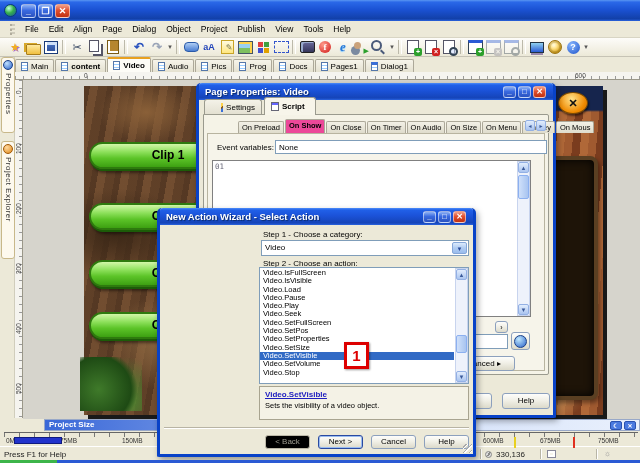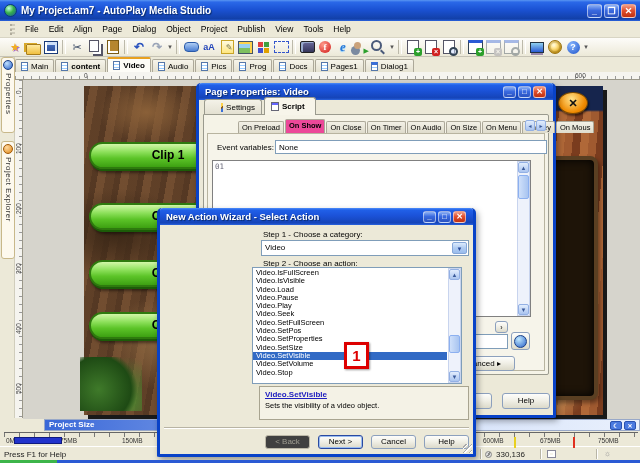--- a/index.html
+++ b/index.html
@@ -121,21 +121,21 @@
   #page .clipbtn: nth-of-type(1){}
   #clipbtns div:nth-of-type(1){top:56px;}#clipbtns div:nth-of-type(2){top:117px;}
   #clipbtns div:nth-of-type(3){top:174px;}#clipbtns div:nth-of-type(4){top:226px;}
   
   .xpdialog{position:absolute;border:3px solid #0842c8;border-top:none;border-radius:5px 5px 2px 2px;background:#ece9d8;box-shadow:2px 3px 6px rgba(0,0,0,.35);}
   .dtitle{height:17px;border-radius:3px 3px 0 0;display:flex;align-items:center;padding:0 3px 0 6px;
     background:linear-gradient(180deg,#4d8df8 0%,#2060e8 12%,#1b52d8 45%,#1544b8 88%,#2a64e0 100%);color:#fff;}
   .dtitle .dtext{font-weight:bold;font-size:9.5px;text-shadow:1px 1px 1px #092a6a;flex:1;white-space:nowrap;}
   .xpbtn{background:linear-gradient(#fdfdfb,#f1f0e7 45%,#dcdaca);border:1px solid #8ca0bd;border-radius:3px;font-size:8px;text-align:center;color:#000;}
   .xpbtn.default{border-color:#2a4aa0;box-shadow:inset 0 0 0 1px #9abcf0;}
-  .xpbtn.disabled{color:#9e9c90;border-color:#bcb8a8;background:#404040;}
+  .xpbtn.disabled{color:#9e9c90;border-color:#bcb8a8;background:#000000;}
   .sunken{background:#fff;border:1px solid #7f9db9;}
   
   .sbv{position:absolute;width:13px;background:#eef2fb;border:1px solid #c8d4ee;}
   .sbtn{position:absolute;left:0;width:11px;height:11px;background:linear-gradient(#e2edfd,#aac4ef);border:1px solid #93b0e4;border-radius:2px;color:#3a5a9a;font-size:6px;line-height:11px;text-align:center;}
   .sthumb{position:absolute;left:0;width:11px;background:linear-gradient(90deg,#cfe0fa,#a8c4f0);border:1px solid #8cb0f0;border-radius:2px;}
   
   #ppdialog{left:196px;top:83px;width:360px;height:335px;z-index:10;}
   .dtab{position:absolute;top:16px;height:16px;display:inline-flex;align-items:center;padding:0 6px;border:1px solid #9a9a8e;border-bottom:none;border-radius:3px 3px 0 0;background:linear-gradient(#f4f2e8,#e2dfd0);font-size:8px;}
   .dtab.active{background:#f7f5ea;height:18px;top:14px;z-index:2;font-weight:bold;}
   .tico-brush{width:9px;height:9px;margin-right:3px;background:linear-gradient(135deg,#ffd24a 0 42%,#8a5a20 42% 55%,#3a6fd8 55%);}
@@ -172,21 +172,21 @@
   #gfx .hand{position:absolute;width:30px;height:16px;border-radius:50%;background:#c69e82;border:1px solid #8a6a50;}
   #gfx .h1{left:-4px;bottom:8%;transform:rotate(25deg);}
   #gfx .h2{left:34px;bottom:4%;transform:rotate(-12deg);}
   #banner{position:absolute;left:4px;bottom:4px;right:4px;height:15px;background:linear-gradient(#f7ecd4,#e8cfa0);
     border:1px solid #b89868;color:#8a1510;font-weight:bold;font-size:8.5px;letter-spacing:.4px;text-align:center;line-height:13px;}
   .wlabel{position:absolute;left:103px;font-size:8px;white-space:nowrap;}
   #wcombo{position:absolute;left:101px;top:32px;width:208px;height:16px;}
   #wcombo .val{font-size:8px;padding:2px 3px;display:block;}
   .cbtn{position:absolute;right:1px;top:1px;bottom:1px;width:15px;background:linear-gradient(#dcebfd,#b0ccf2 50%,#9abced);border:1px solid #86a7d8;border-radius:2px;}
   .cbtn::before{content:"▼";font-size:6px;color:#2a4a9a;display:block;text-align:center;line-height:12px;}
-  #wlist{position:absolute;left:92px;top:59px;width:210px;height:117px;background:#fff;border:1px solid #7f9db9;overflow:hidden;}
+  #wlist{position:absolute;left:99px;top:59px;width:210px;height:117px;background:#fff;border:1px solid #7f9db9;overflow:hidden;}
   #wrows{position:absolute;left:0;top:1px;right:14px;bottom:0;}
   .arow{height:8.3px;line-height:8.4px;font-size:7.5px;padding-left:3px;white-space:nowrap;overflow:hidden;}
   .arow.selected{background:#316ac5;color:#fff;}
   #wlist .sbv{right:0;top:0;bottom:0;}
   #wdesc{position:absolute;left:99px;top:178px;width:210px;height:34px;border:1px solid #a8a490;background:#f4f2e6;padding:3px 5px;}
   #wdesc .dlink{font-size:8px;font-weight:bold;color:#2020c0;text-decoration:underline;display:block;}
   #wdesc .dtxt{font-size:7.5px;margin-top:2px;display:block;}
   #wsep{position:absolute;left:4px;right:4px;top:219px;height:2px;border-top:1px solid #b8b4a4;border-bottom:1px solid #fff;}
   .wbots{position:absolute;top:227px;width:45px;height:14px;line-height:12px;}
   #wback{left:105px;}#wnext{left:158px;}#wcancel{left:211px;}#whelp{left:264px;}
@@ -217,21 +217,20 @@
   #status-pos{position:absolute;left:496px;top:3px;font-size:8px;color:#222;}
   #sq-icon{position:absolute;left:547px;top:3px;width:9px;height:8px;border:1px solid #889;background:#f6f4ea;box-shadow:inset 0 0 0 2px #fff;}
   #star-icon{position:absolute;left:604px;top:2px;font-size:8px;color:#999;}
   #taskbar{position:absolute;left:0;top:460px;width:640px;height:3px;background:linear-gradient(90deg,#3db54a 0 57px,#2a5ad4 57px);z-index:60;}
 </style>
 </head>
 <body>
 
 <div id="titlebar">
   <span id="app-icon"></span>
-  <span id="window-title">My Project.am7 - AutoPlay Media Studio</span>
   <span class="capbtns">
     <span class="capbtn">_</span>
     <span class="capbtn">❐</span>
     <span class="capbtn close">✕</span>
   </span>
 </div>
 
 <div id="menubar">
 
 <span class="mitem">File</span>

